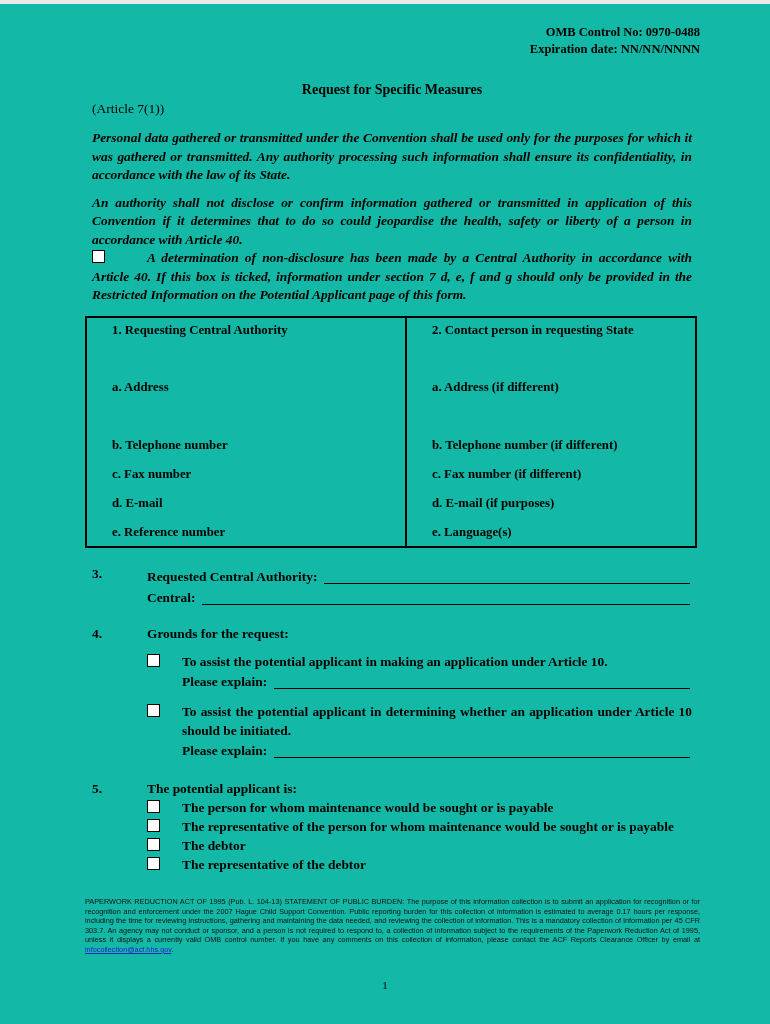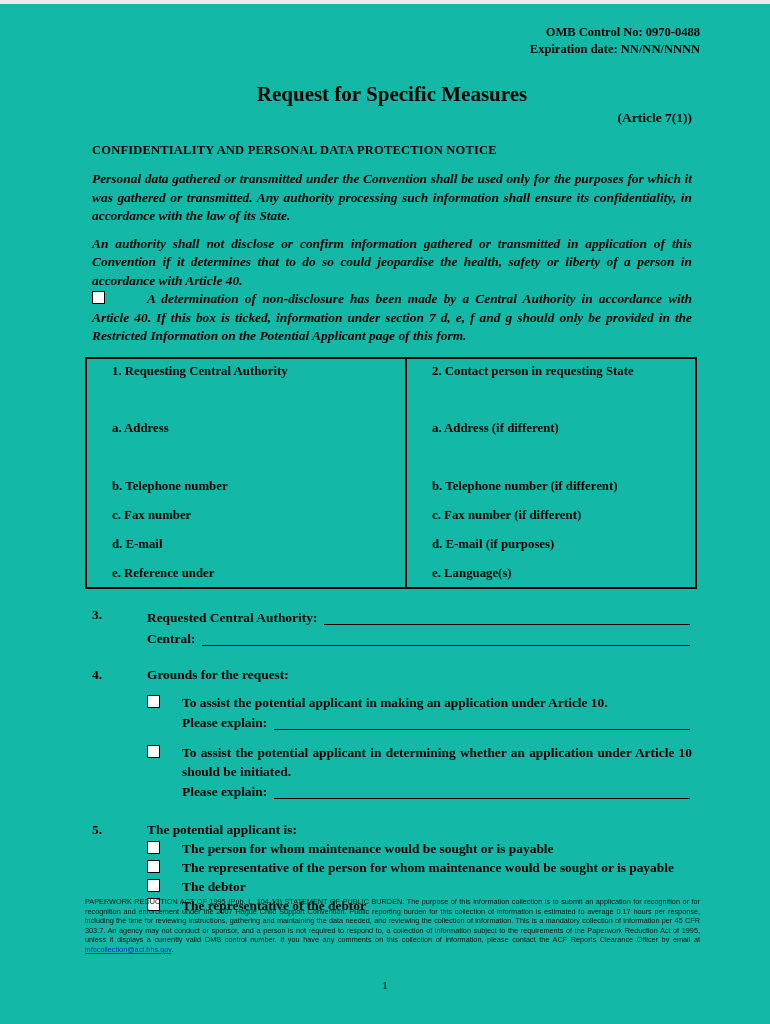--- a/index.html
+++ b/index.html
@@ -28,26 +28,26 @@
     white-space:nowrap;
   }
   .draft{
     position:absolute; left:0; right:0; top:13px;
     text-align:center;
     font-size:20px;
   }
   .title{
     text-align:center;
     font-weight:bold;
-    font-size:21px;
+    font-size:14px;
     margin-top:12px;
   }
   .subtitle{
-    text-align:right;
-    font-weight:bold;
+    text-align:left;
+    font-weight:normal;
     font-size:13.5px;
     margin-top:3px;
   }
 
   
   .notice-heading{
     font-weight:bold;
     font-size:12.5px;
     margin-top:17px;
     letter-spacing:0.2px;
@@ -150,21 +150,20 @@
     <div class="hdr">
       <div class="omb">
         <div>OMB Control No: 0970-0488</div>
         <div>Expiration date: NN/NN/NNNN</div>
       </div>
     </div>
 
     <div class="title">Request for Specific Measures</div>
     <div class="subtitle">(Article 7(1))</div>
 
-    <div class="notice-heading">CONFIDENTIALITY AND PERSONAL DATA PROTECTION NOTICE</div>
 
     <div class="notice-para">Personal data gathered or transmitted under the Convention shall be used only for the purposes for which it was gathered or transmitted. Any authority processing such information shall ensure its confidentiality, in accordance with the law of its State.</div>
 
     <div class="notice-para tight">An authority shall not disclose or confirm information gathered or transmitted in application of this Convention if it determines that to do so could jeopardise the health, safety or liberty of a person in accordance with Article 40.</div>
 
     <div class="notice-para cb"><span class="cbox lead"></span><span>A determination of non-disclosure has been made by a Central Authority in accordance with Article 40. If this box is ticked, information under section 7 d, e, f and g should only be provided in the Restricted Information on the Potential Applicant page of this form.</span></div>
 
     <table class="authority">
       <tbody>
           <tr class="r-tall">
@@ -181,21 +180,21 @@
       </tr>
       <tr class="r-short">
         <td class="l">c. Fax number</td>
         <td>c. Fax number (if different)</td>
       </tr>
       <tr class="r-short">
         <td class="l">d. E-mail</td>
         <td>d. E-mail (if purposes)</td>
       </tr>
       <tr class="r-last">
-        <td class="l">e. Reference under</td>
+        <td class="l">e. Reference number</td>
         <td>e. Language(s)</td>
       </tr>
     </tbody>
       </table>
 
     <div class="sec sec3">
       <div class="num">3.</div>
       <div class="body">
         <div class="blank-row">
           <span class="lbl">Requested Central Authority:</span>

